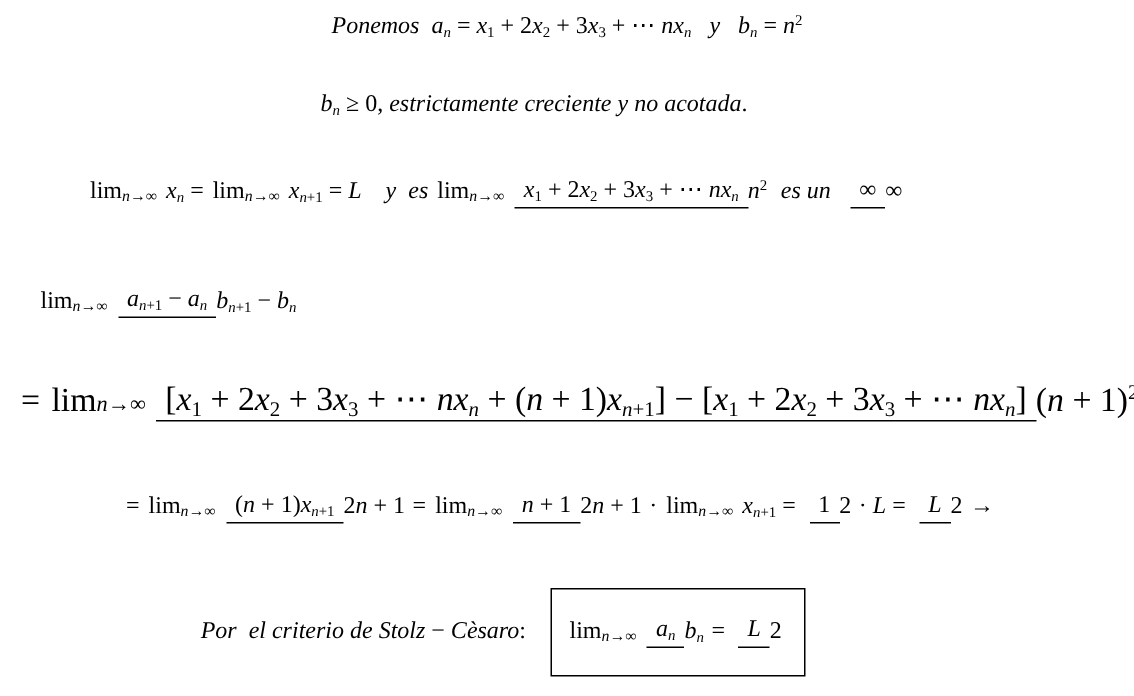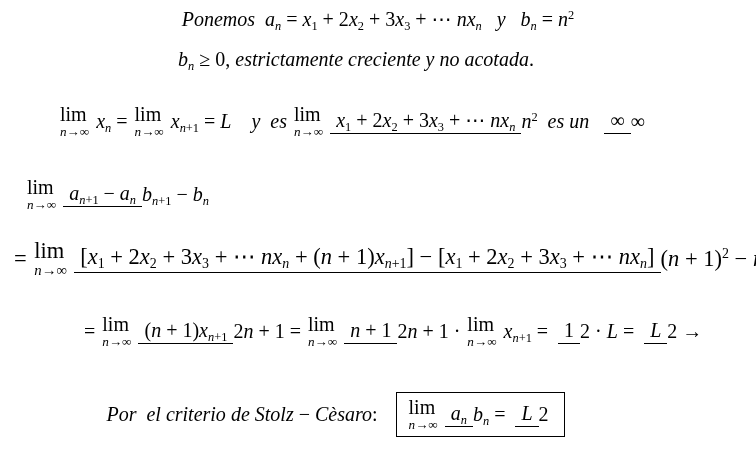--- a/index.html
+++ b/index.html
@@ -13,34 +13,34 @@
   .page {
     position: relative;
     width: 756px; height: 464px;
     overflow: hidden;
     background: #ffffff;
   }
   .mathline {
     position: absolute;
     display: flex;
     align-items: center;
-    font-size: 20px;
+    font-size: 16px;
     white-space: pre;
   }
   .it { font-style: italic; }
   .up { font-style: normal; }
   sub { font-size: 62%; line-height: 0; vertical-align: -0.3em; }
   sup { font-size: 62%; line-height: 0; vertical-align: 0.55em; }
   .mtext { white-space: pre; }
   .lim {
     display: inline-flex;
-    flex-direction: column;
-    align-items: flex-start;
+    flex-direction: row;
+    align-items: flex-end;
     line-height: 1.05;
-    margin: 0 2px;
+    margin: 16px 2px;
   }
   .lim-top { font-style: normal; }
   .lim-bot { font-size: 66%; white-space: pre; }
   .frac {
     display: inline-flex;
     align-items: center;
     margin: 0 5px;
     line-height: 1.18;
   }
   .fnum {
@@ -51,21 +51,21 @@
   }
   .fden { padding-top: 1px; text-align: right; white-space: pre; }
   .boxed {
     border: 1.5px solid #000;
     padding: 4px 10px;
     display: inline-flex;
     align-items: center;
     margin-left: 8px;
   }
   .l1 { top: 7px;   left: 0; width: 756px; justify-content: center; }
-  .l2 { top: 48px;  left: 0; width: 712px; justify-content: center; }
+  .l2 { top: 61px;  left: 0; width: 712px; justify-content: center; }
   .l3 { top: 104px; left: 58px; }
   .l4 { top: 177px; left: 25px; }
   .l5 { top: 239px; left: 14px; font-size: 22.5px; }
   .l6 { top: 314px; left: 84px; }
   .l7 { top: 392px; left: 0; width: 671px; justify-content: center; }
 </style>
 </head>
 <body>
 
 <div class="page">

